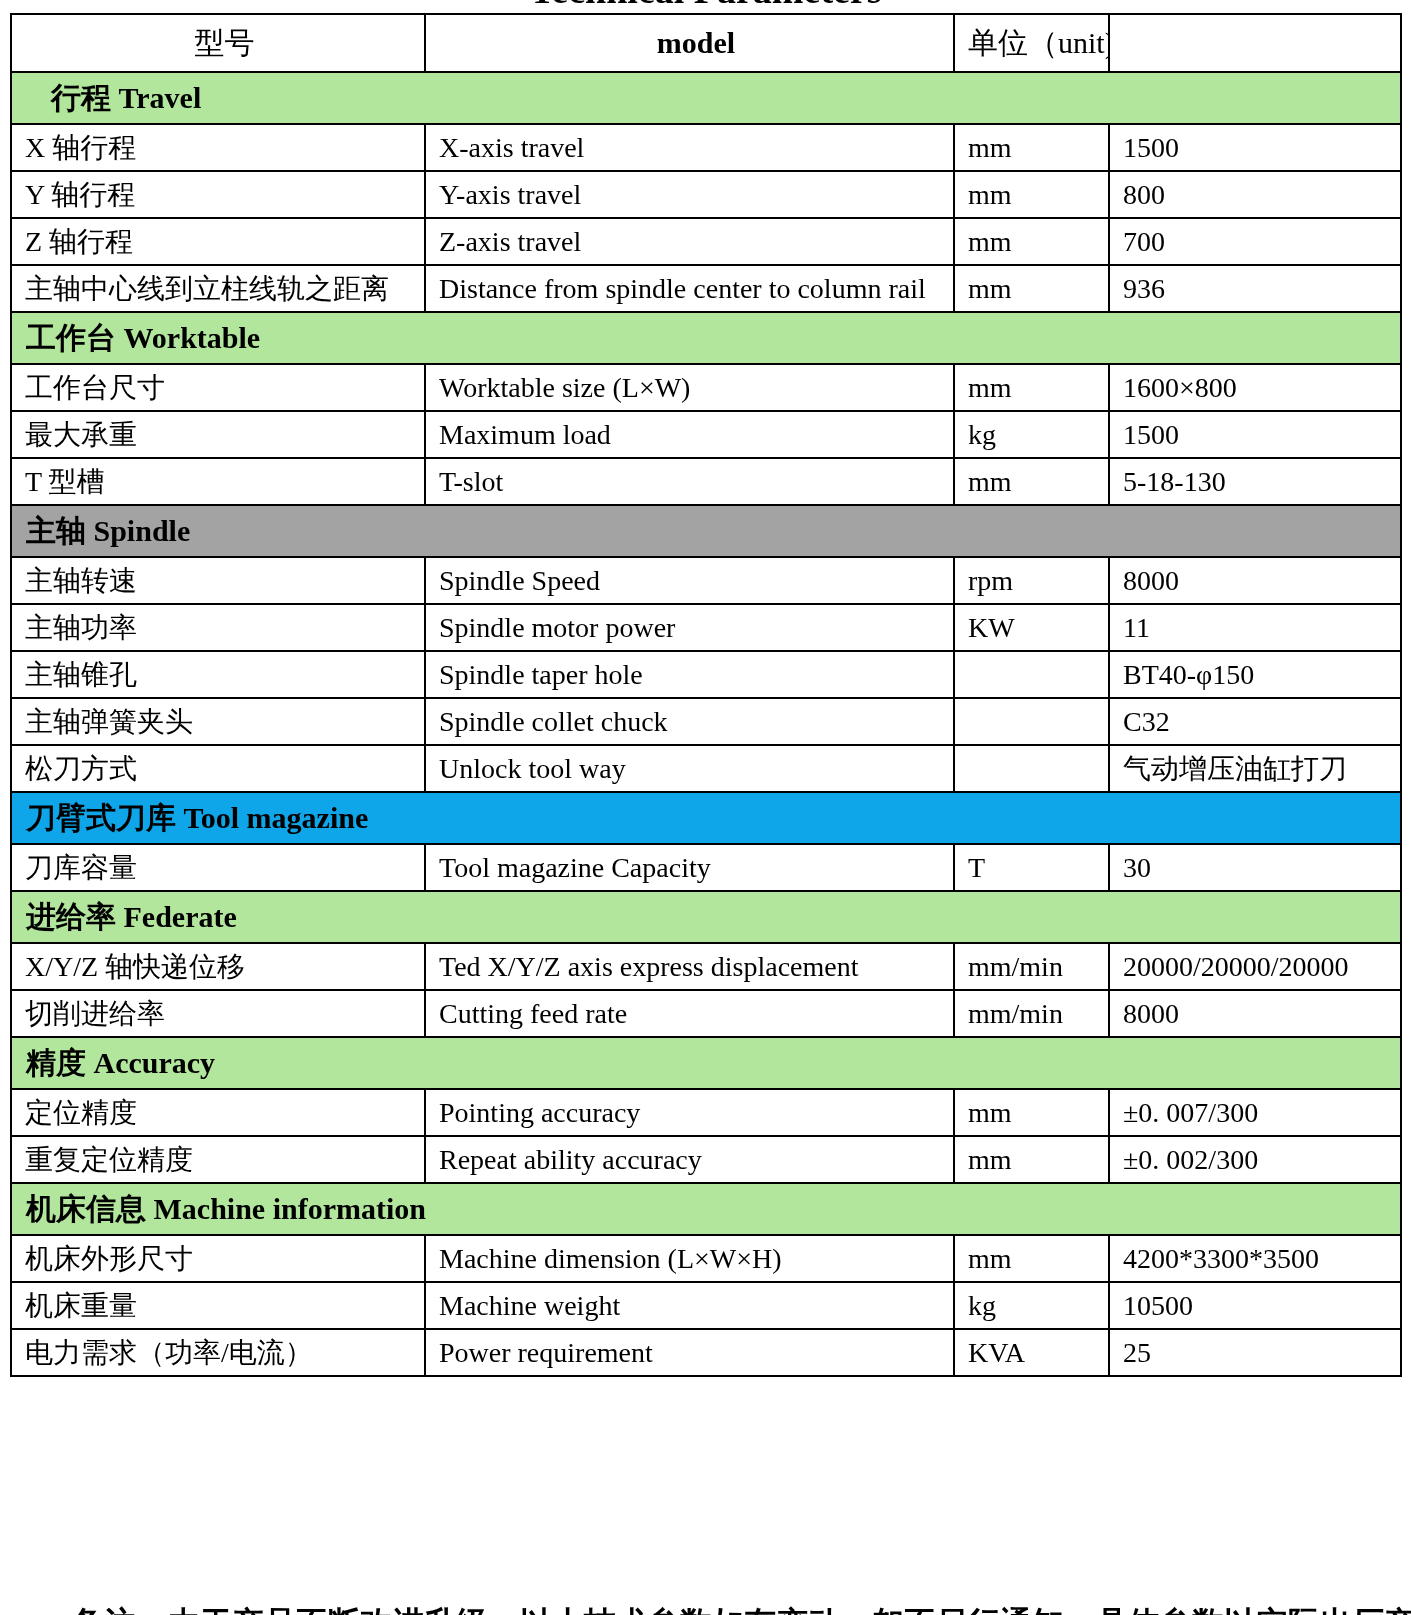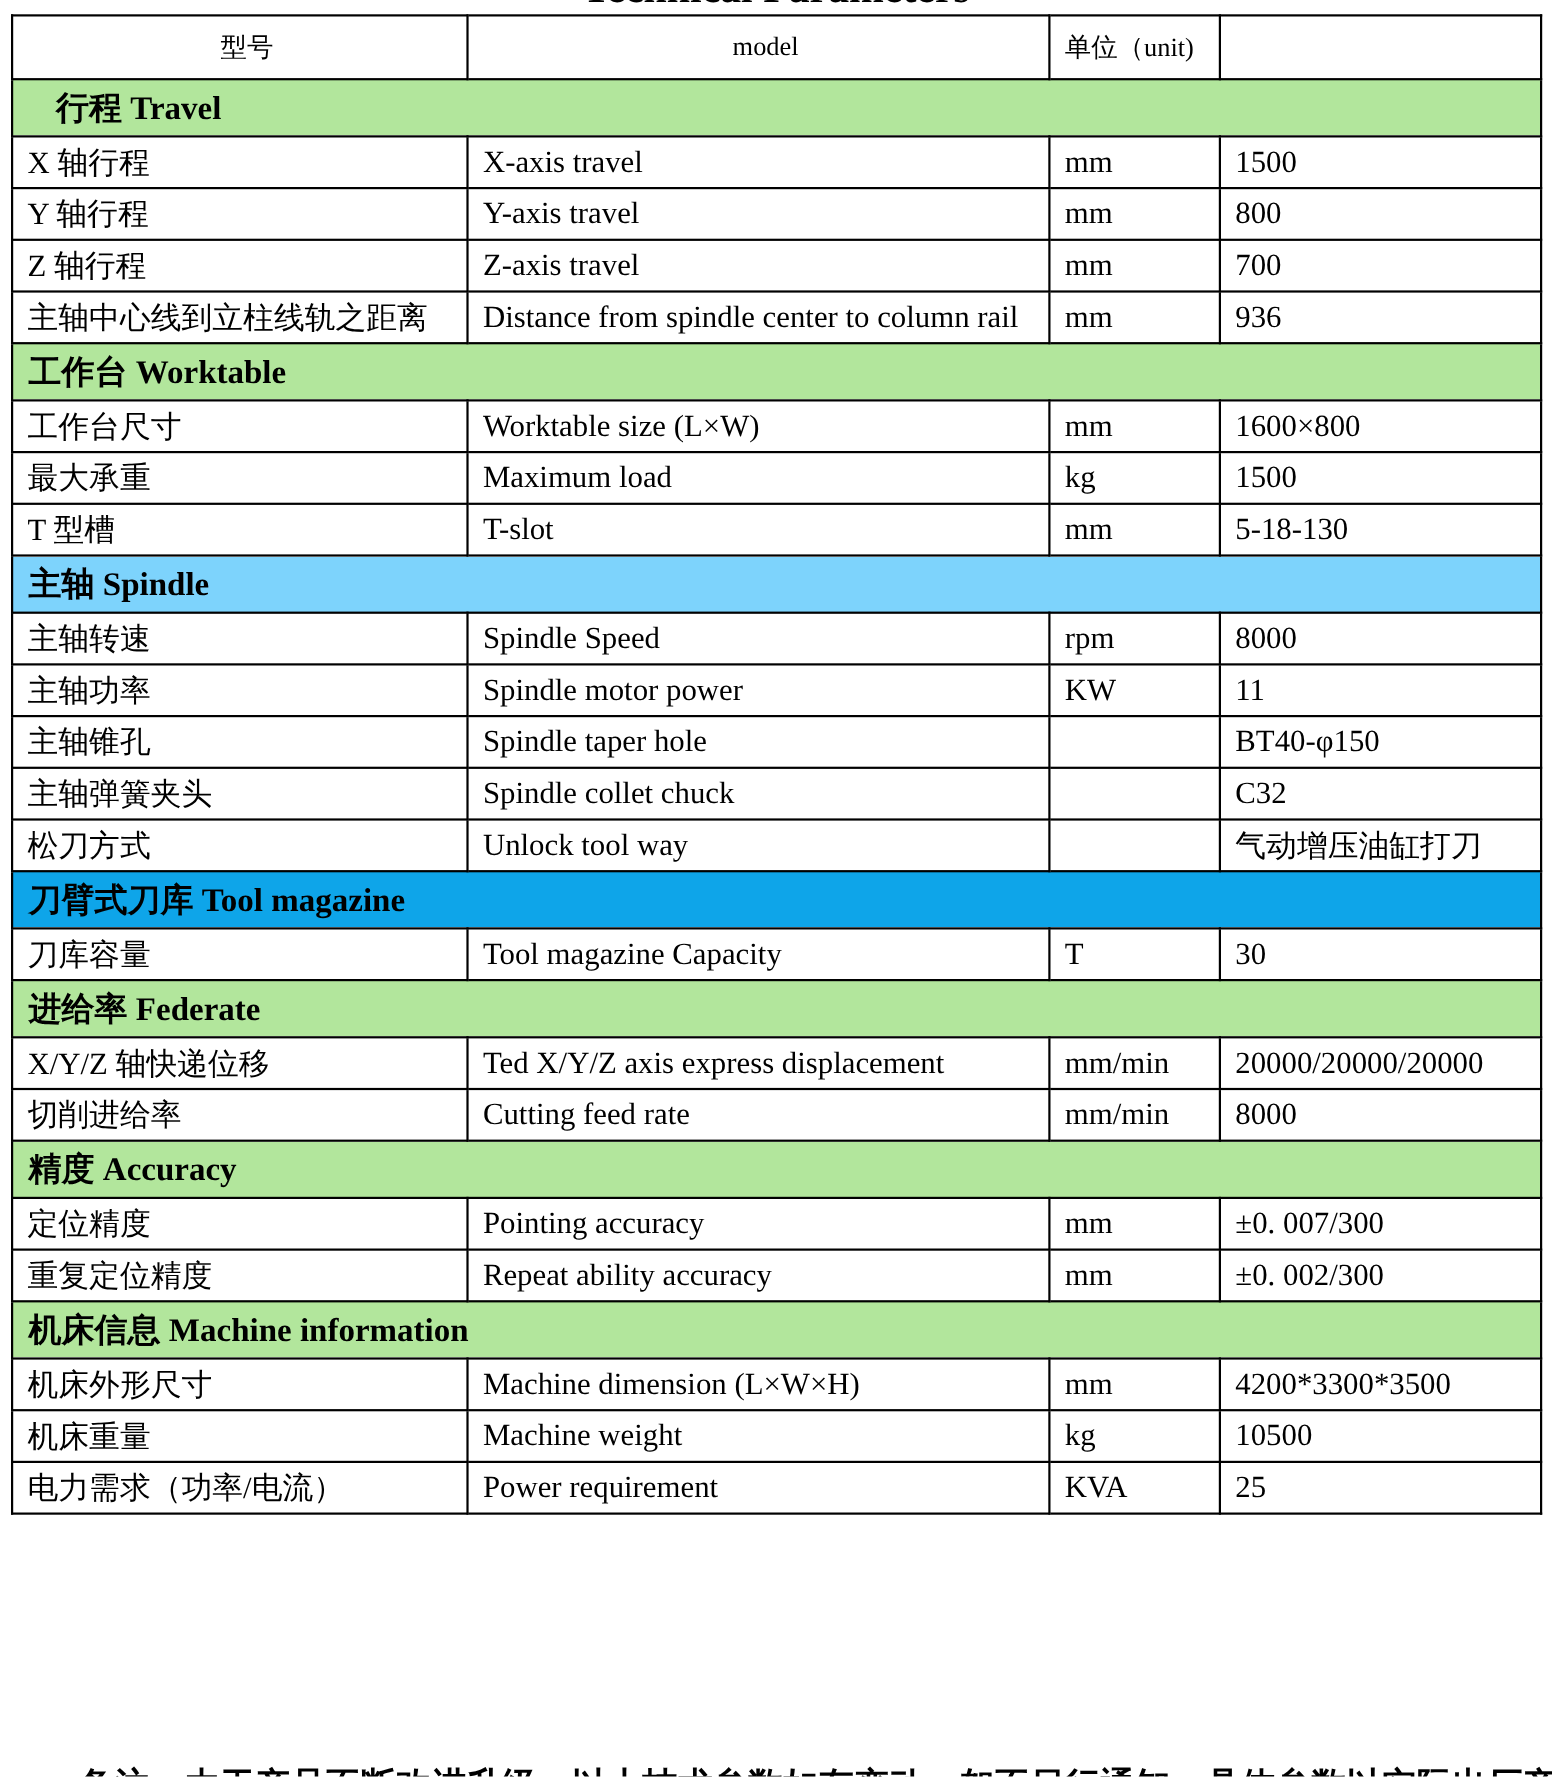--- a/index.html
+++ b/index.html
@@ -37,23 +37,23 @@
   }
   table.params td {
     border: 2px solid #000000;
     padding: 0 0 0 13px;
     vertical-align: middle;
     font-size: 28px;
     overflow: hidden;
     white-space: nowrap;
   }
   tr.header-row { height: 58px; }
-  tr.header-row td { font-size: 24px; }
+  tr.header-row td { font-size: 30px; }
   td.hdr-center { text-align: center; padding-left: 0; }
-  td.hdr-bold { font-weight: normal; }
+  td.hdr-bold { font-weight: bold; }
   tr.section-row { height: 52px; }
   tr.section-row td {
     background: #b2e69c;
     font-weight: bold;
     font-size: 30px;
     padding-left: 14px;
   }
   tr.data-row { height: 47px; }
   
   .bottom-note {
@@ -132,21 +132,21 @@
         <td>kg</td>
         <td>1500</td>
       </tr>
       <tr class="data-row">
         <td>T 型槽</td>
         <td>T-slot</td>
         <td>mm</td>
         <td>5-18-130</td>
       </tr>
       <tr class="section-row">
-        <td colspan="4" style="background: #7dd3fc;">主轴 Spindle</td>
+        <td colspan="4" style="background: #a3a3a3;">主轴 Spindle</td>
       </tr>
       <tr class="data-row">
         <td>主轴转速</td>
         <td>Spindle Speed</td>
         <td>rpm</td>
         <td>8000</td>
       </tr>
       <tr class="data-row">
         <td>主轴功率</td>
         <td>Spindle motor power</td>

